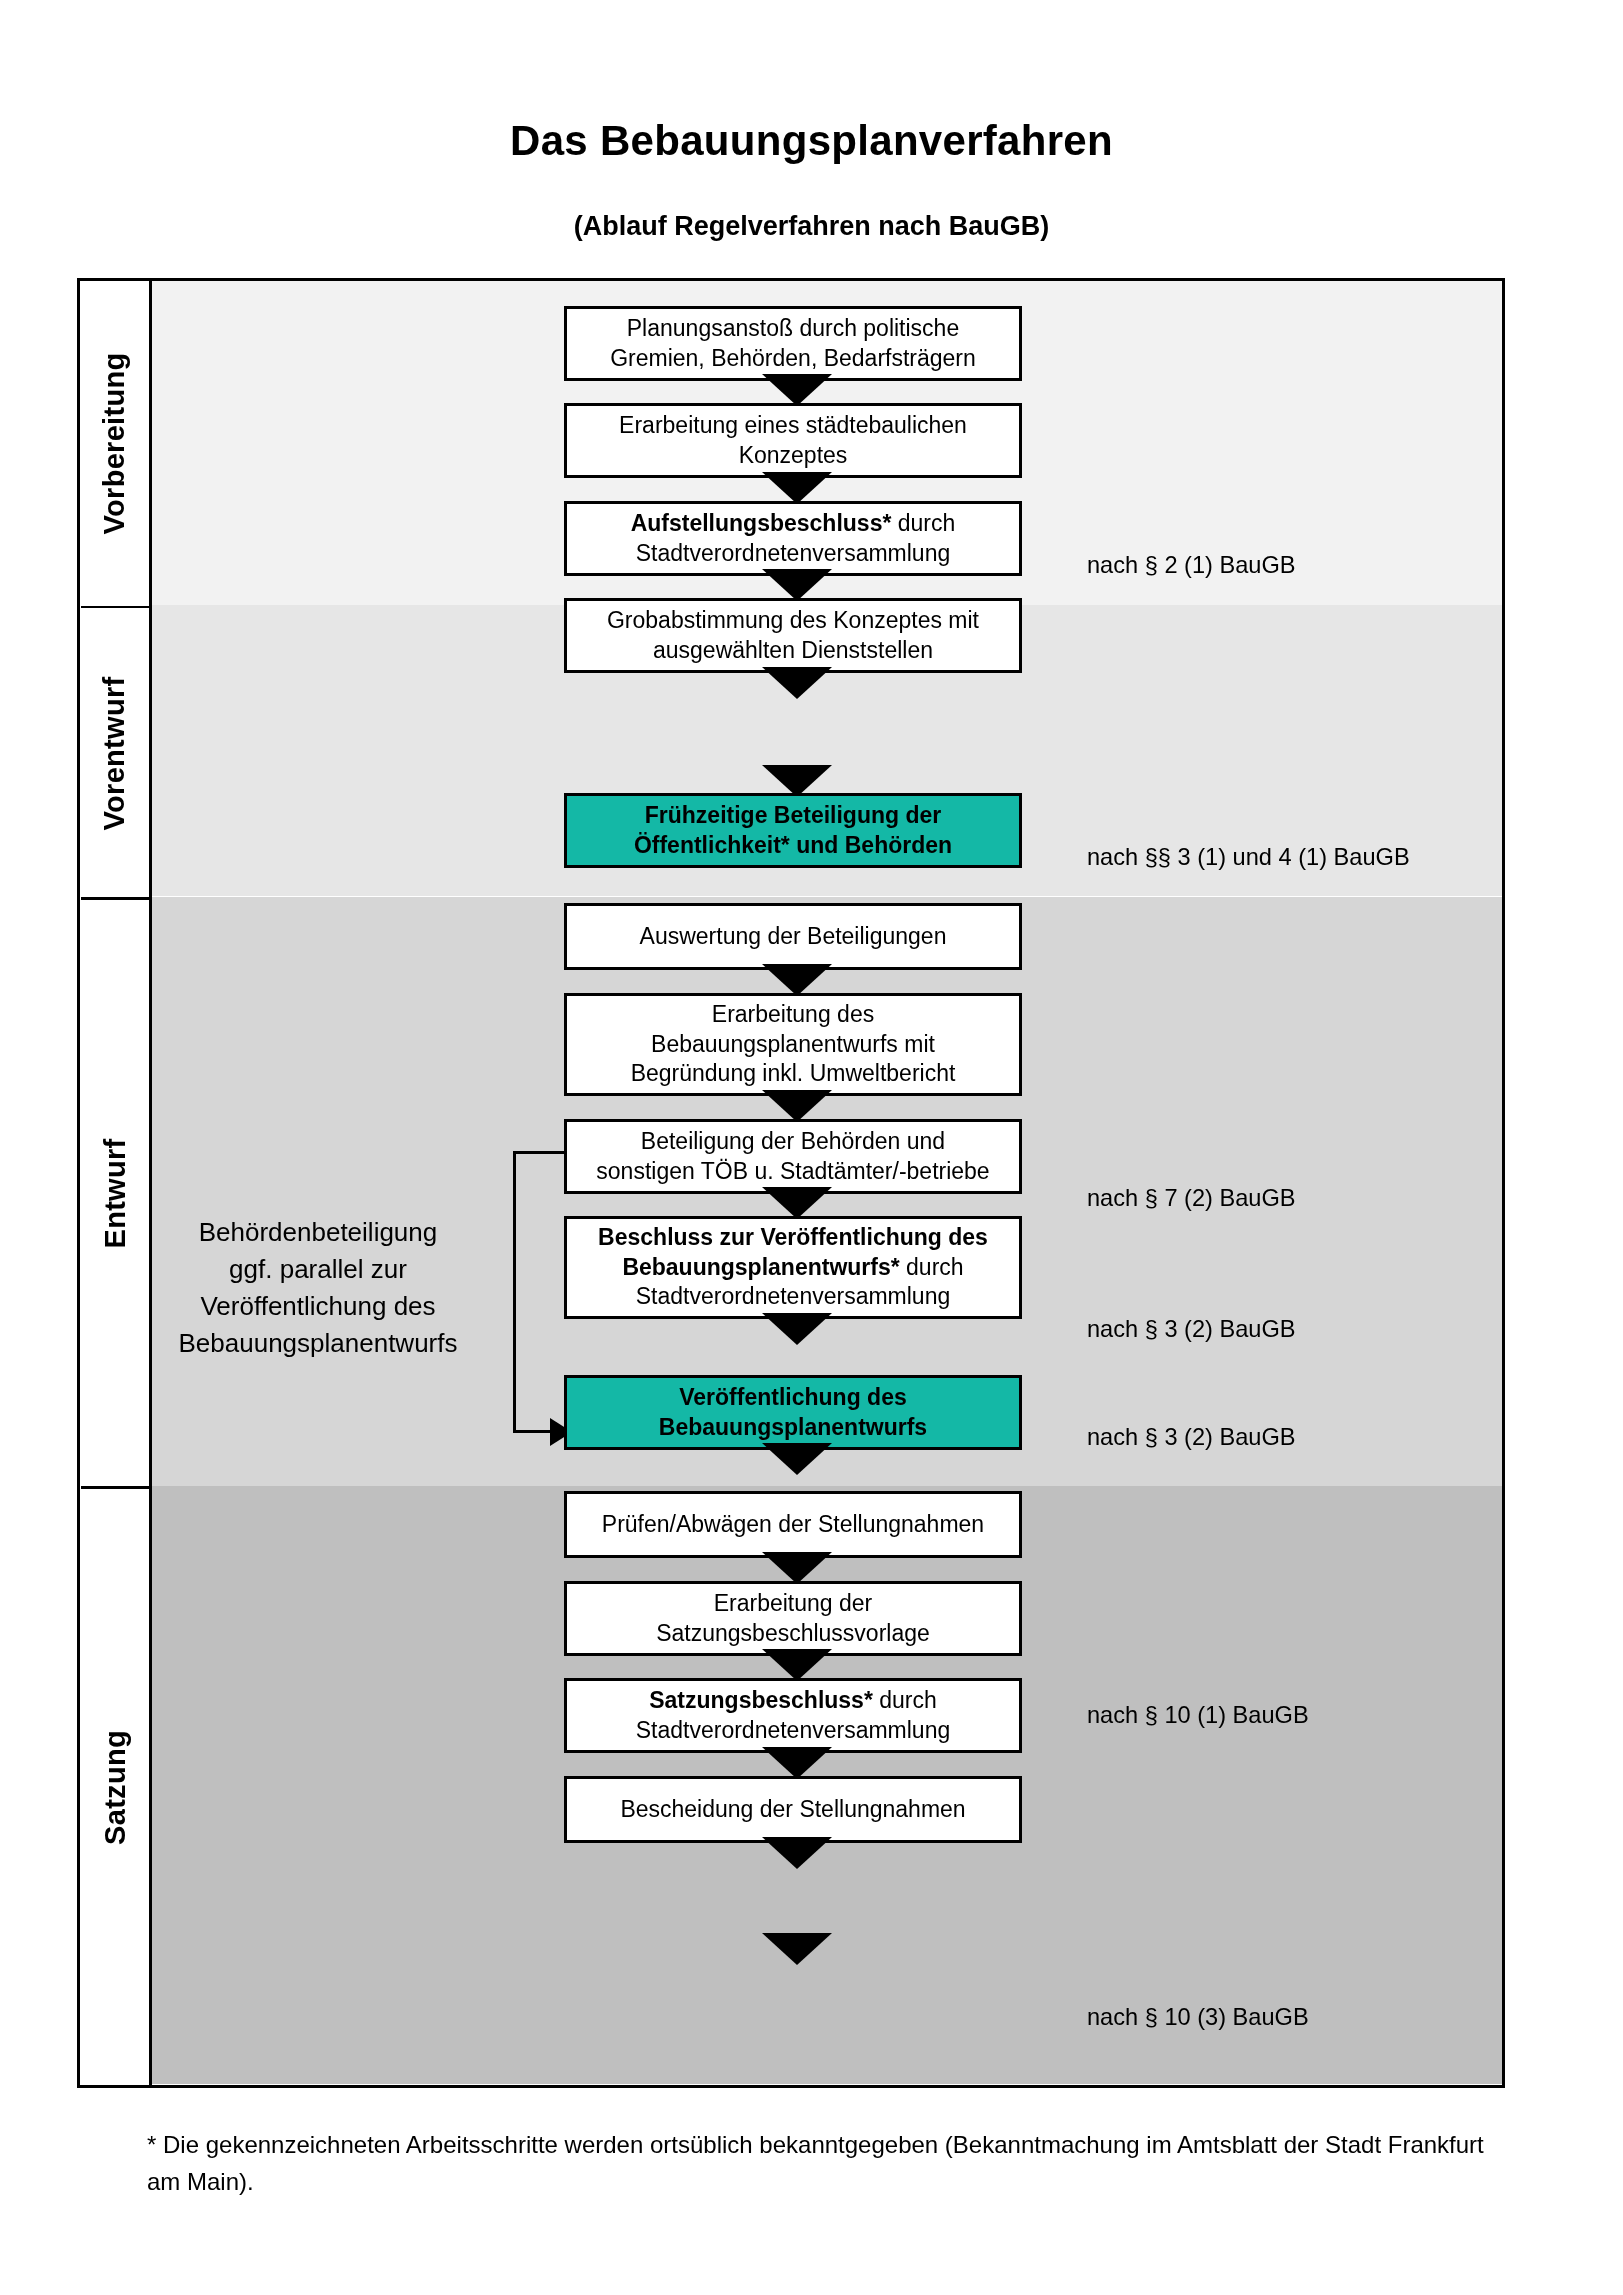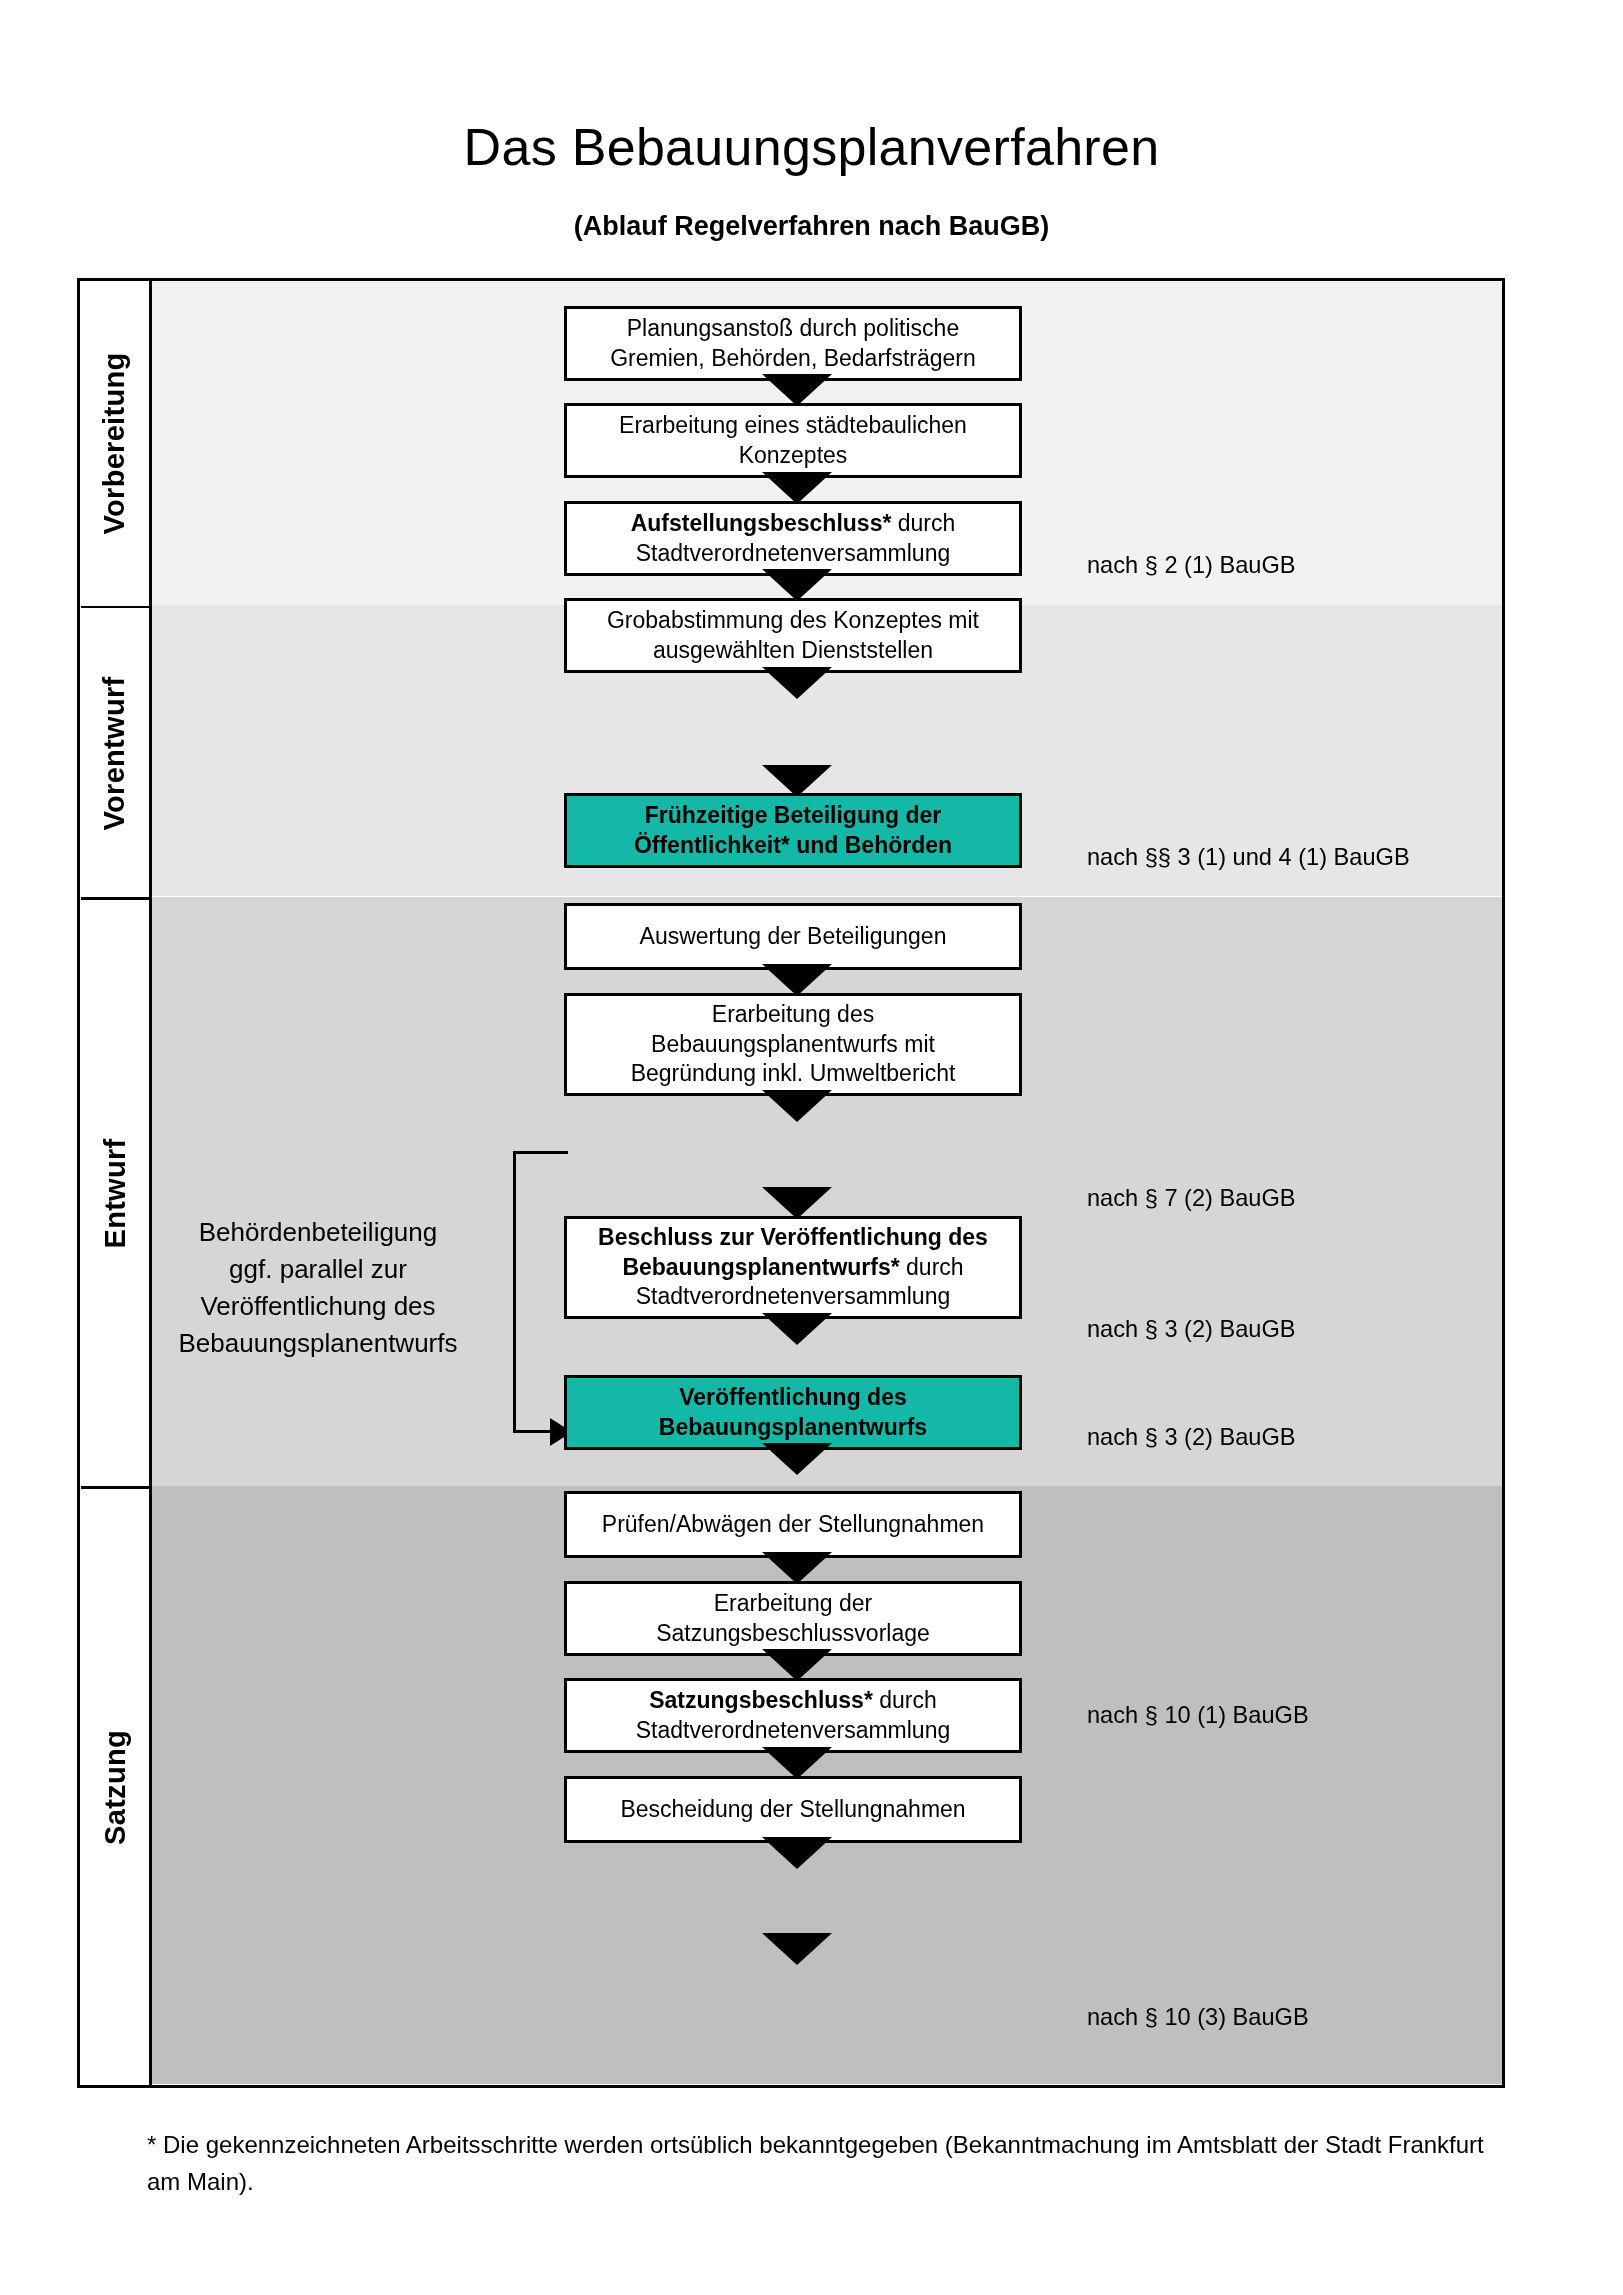--- a/index.html
+++ b/index.html
@@ -8,21 +8,21 @@
     width:1623px;height:2295px;position:relative;overflow:hidden;
     font-family:"Liberation Sans","DejaVu Sans",sans-serif;
     color:#000000;
     -webkit-font-smoothing:antialiased;
   }
   .page{position:absolute;inset:0;}
 
   
   #page-title{
     position:absolute;left:0;right:0;top:117px;
-    text-align:center;font-size:52px;font-weight:normal;letter-spacing:0.3px;
+    text-align:center;font-size:42px;font-weight:bold;letter-spacing:0.3px;
   }
   #page-subtitle{
     position:absolute;left:0;right:0;top:211px;
     text-align:center;font-size:27px;font-weight:bold;
   }
 
   
   #diagram-frame{
     position:absolute;left:77px;top:278px;width:1428px;height:1810px;
     border:3.3px solid #000;box-sizing:border-box;background:#ffffff;
@@ -171,20 +171,23 @@
   <div class="node" style="top:903px;height:67px;">
     <span class="t"><span>Auswertung der Beteiligungen</span></span>
   </div>
   <div class="arrow-down" style="top:964px;"></div>
 
   <div class="node" style="top:993px;height:103px;">
     <span class="t"><span>Erarbeitung des</span><br><span>Bebauungsplanentwurfs mit</span><br><span>Begründung inkl. Umweltbericht</span></span>
   </div>
   <div class="arrow-down" style="top:1090px;"></div>
 
+  <div class="node" style="top:1119px;height:75px;">
+    <span class="t"><span>Beteiligung der Behörden und</span><br><span>sonstigen TÖB u. Stadtämter/-betriebe</span></span>
+  </div>
   <div class="arrow-down" style="top:1187px;"></div>
 
   <div class="node" style="top:1216px;height:103px;">
     <span class="t"><b>Beschluss zur Veröffentlichung des</b><br><b>Bebauungsplanentwurfs*</b><span> durch</span><br><span>Stadtverordnetenversammlung</span></span>
   </div>
   <div class="arrow-down" style="top:1313px;"></div>
 
   <div class="node blue" style="top:1375px;height:75px;">
     <span class="t"><b>Veröffentlichung des</b><br><b>Bebauungsplanentwurfs</b></span>
   </div>

